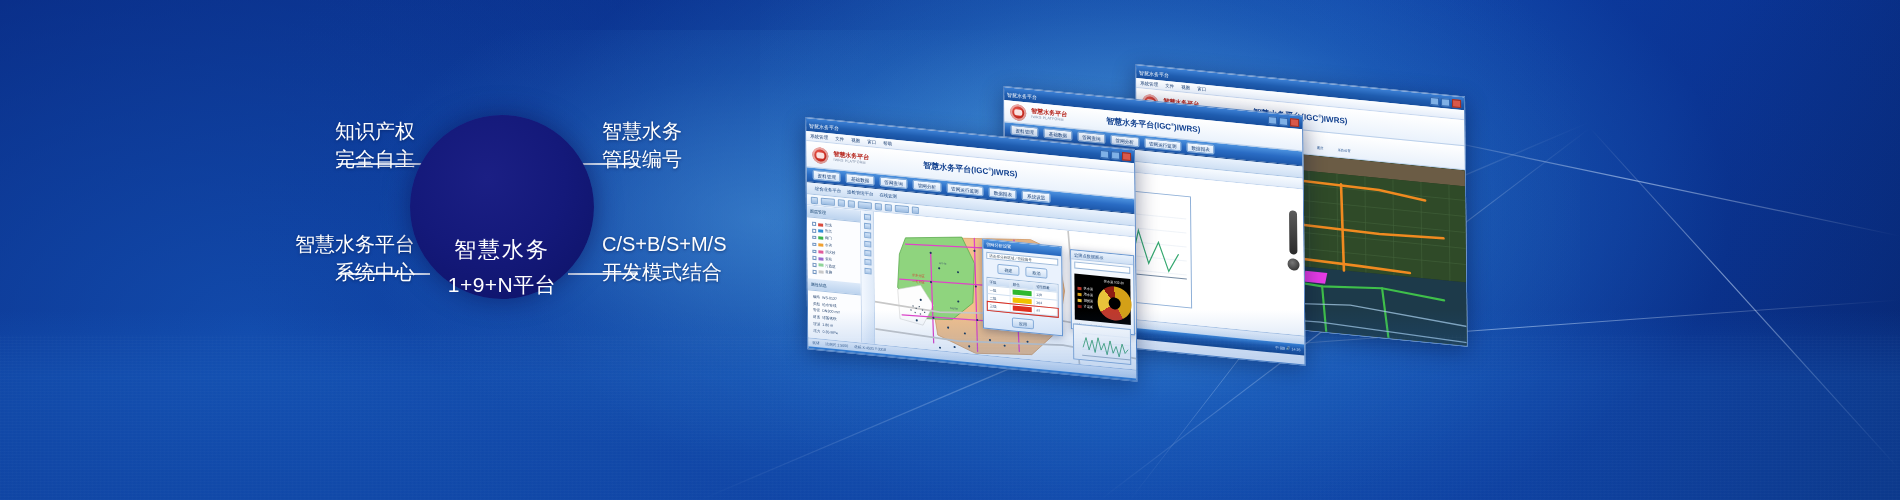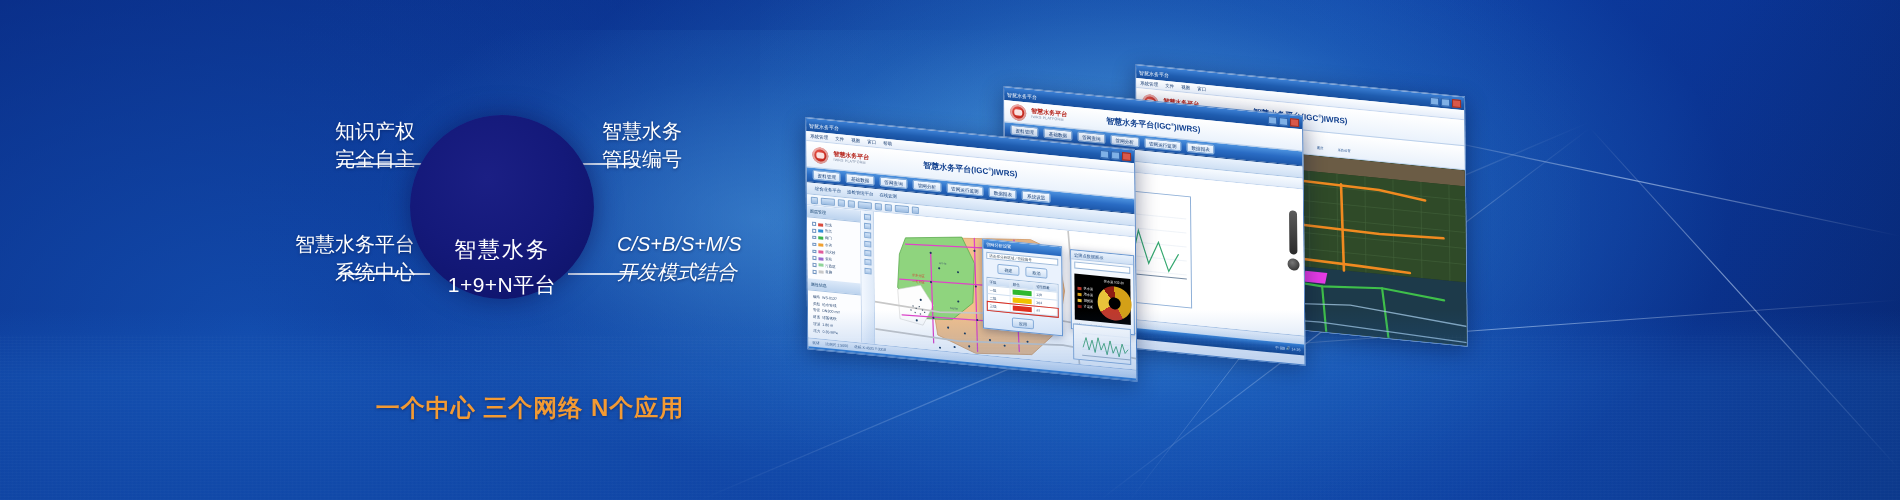--- a/index.html
+++ b/index.html
@@ -66,21 +66,21 @@
   .lbl{
     position:absolute; color:#ffffff; font-size:20px; line-height:1.42;
     text-shadow:0 1px 3px rgba(0,20,70,.55); white-space:nowrap;
   }
   .lbl.r{ text-align:right; }
   .lbl.l{ text-align:left; }
 
   .lbl-tl{ left:-5px;  top:22px;  width:170px; }
   .lbl-bl{ left:-22px; top:135px; width:187px; }
   .lbl-tr{ left:352px; top:22px;  width:200px; }
-  .lbl-br{ left:367px; top:135px; width:210px;font-style:italic; }
+  .lbl-br{ left:352px; top:135px; width:210px; }
 
   .connector{ position:absolute; height:2px; background:rgba(255,255,255,.80); z-index:2; }
   .c-tl{ left:88px;  top:68px;  width:92px; }
   .c-bl{ left:88px;  top:178px; width:92px; }
   .c-tr{ left:318px; top:68px;  width:70px; }
   .c-br{ left:318px; top:178px; width:70px; }
 
   .tagline{
     position:absolute; left:250px; top:392px; width:560px;
     text-align:center; color:#f39a33; font-size:24px; letter-spacing:1px;
@@ -811,15 +811,14 @@
       <div>C/S+B/S+M/S</div>
       <div>开发模式结合</div>
     </div>
 
     <div class="hub">
       <div class="hub-cn">智慧水务</div>
       <div class="hub-sub">1+9+N平台</div>
     </div>
   </div>
 
-  <div class="tagline">一个中心  三个网络  N个应用</div>
 
 </div>
 
 </body></html>

